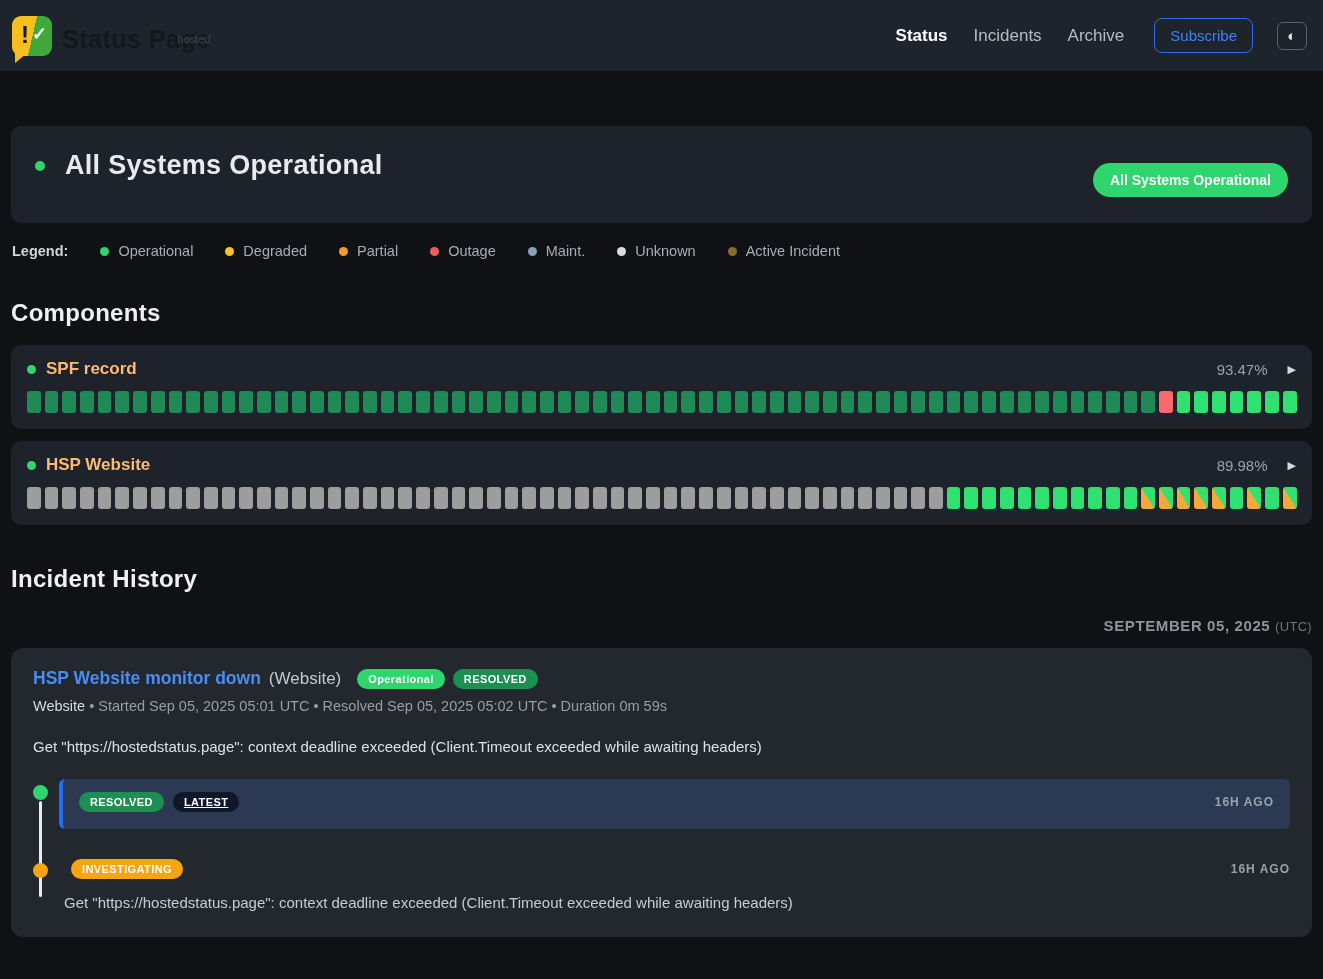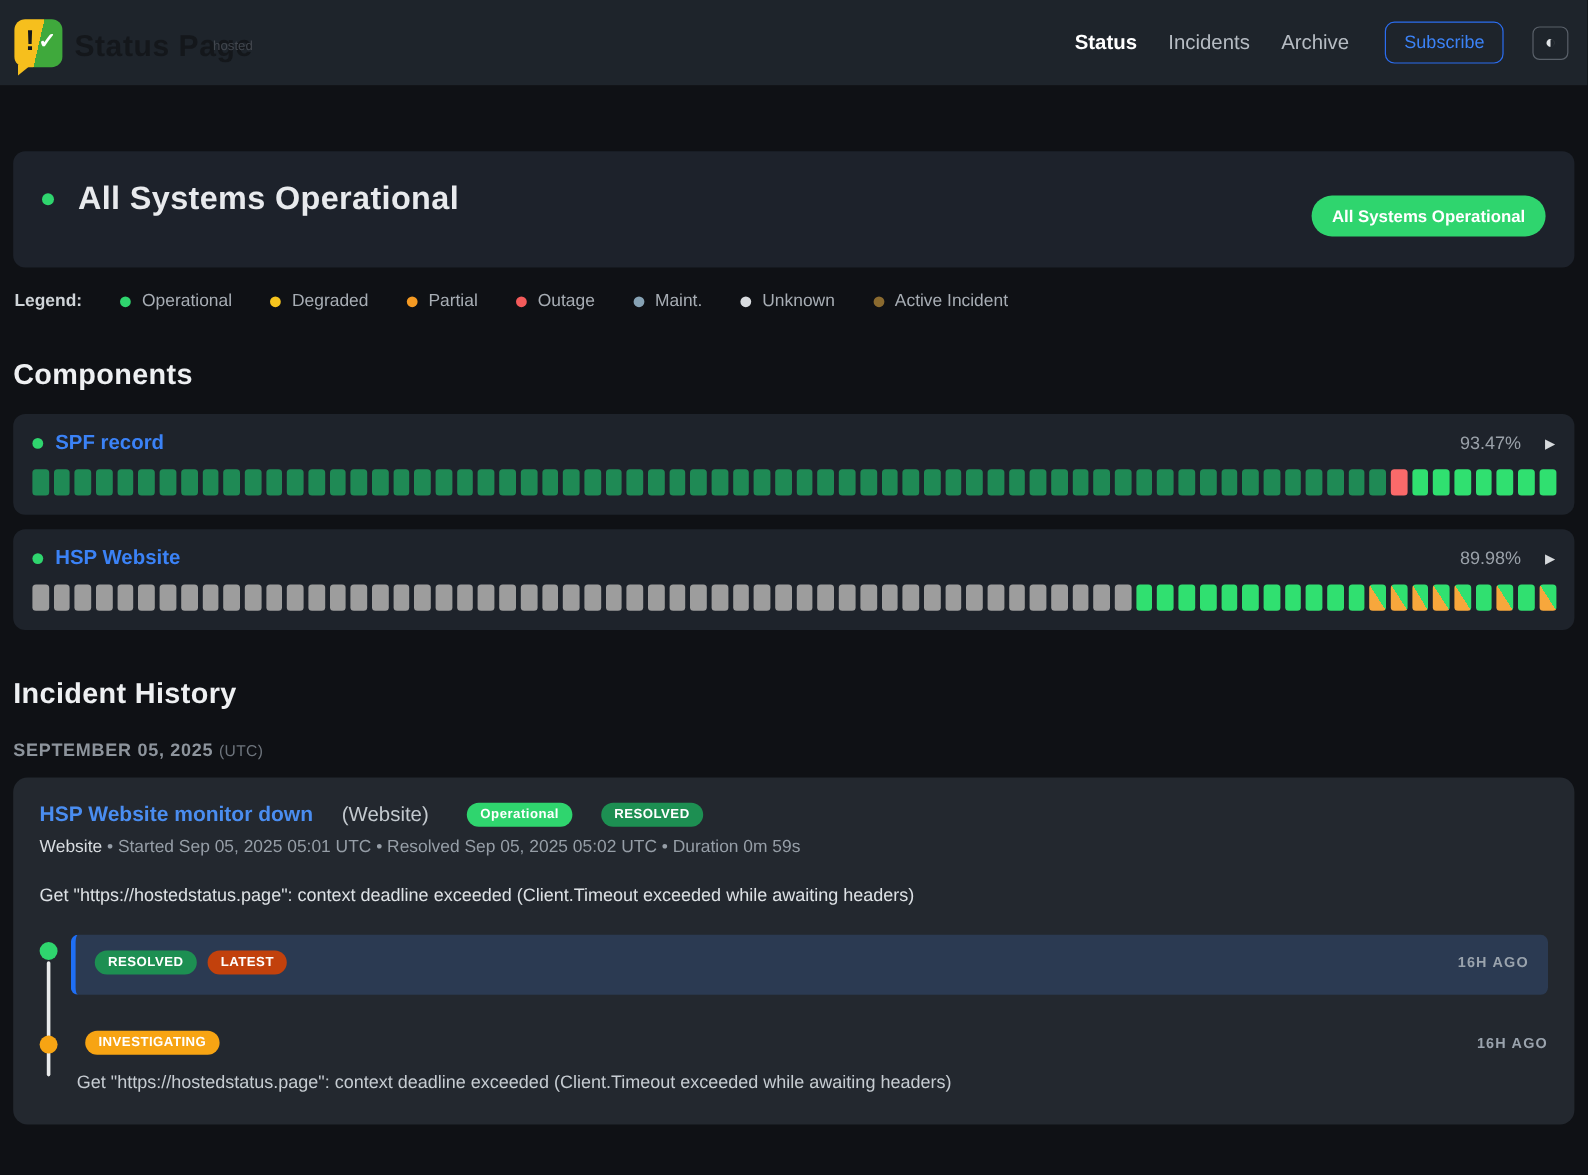--- a/index.html
+++ b/index.html
@@ -84,34 +84,34 @@
 
   
   .section-heading { margin-top:40px; font-size:24px; font-weight:700; color:#eef0f2; letter-spacing:0.3px; }
   .component-card {
     margin-top:18px; background:#1e232b; border-radius:10px;
     padding:14px 16px 16px 16px;
   }
   .component-card + .component-card { margin-top:12px; }
   .component-head { display:flex; align-items:center; }
   .component-name-wrap { display:flex; align-items:center; gap:10px; flex:1; }
-  .component-name { font-size:17px; font-weight:600; color:#3b82f6; }
+  .component-name { font-size:17px; font-weight:600; color:#fdba74; }
   .component-uptime { font-size:15px; color:#9aa1a9; }
   .component-arrow { margin-left:20px; font-size:11px; color:#d6d9dc; cursor:pointer; }
   .bars { display:flex; gap:4px; margin-top:12px; }
   .bar { flex:1; height:22px; border-radius:3px; cursor:pointer; }
 
   
-  .date-heading { margin-top:24px; font-size:15px; font-weight:700; color:#8d949c; letter-spacing:0.6px; }
+  .date-heading { margin-top:24px; font-size:15px; font-weight:700; color:#8d949c; letter-spacing:0.6px;text-align:right; }
   .date-suffix { font-size:13px; font-weight:400; color:#6e757d; letter-spacing:0.3px; }
   .incident-card {
     margin-top:14px; background:#23282f; border-radius:12px;
     padding:20px 22px 26px 22px;
   }
-  .incident-title-row { display:flex; align-items:center; gap:24px;text-align:center; }
+  .incident-title-row { display:flex; align-items:center; gap:8px;text-align:center; }
   .incident-title { font-size:17.5px; font-weight:700; color:#4a8df0; text-decoration:none; cursor:pointer; }
   .incident-component { font-size:17px; color:#c3c9ce; }
   .pill {
     color:#fff; font-size:11px; font-weight:700; letter-spacing:0.4px;
     padding:4px 11px; border-radius:999px; white-space:nowrap;
   }
   .pill.sm { margin-left:8px; }
   .incident-meta { margin-top:9px; font-size:14.5px; color:#969ea7; }
   .incident-meta b { color:#d9dde1; font-weight:400; }
   .incident-desc { margin-top:24px; font-size:15px; color:#dde1e5; }
@@ -401,21 +401,21 @@
     <div class="timeline">
       <div class="tl-line"></div>
 
       <div class="update">
         <span class="update-dot" style="background: rgb(47, 213, 110);"></span>
         <div class="update-body">
           <div class="update-box">
             <div class="update-head">
               <div class="update-badges">
                 <span class="pill" style="background: rgb(29, 143, 82);">RESOLVED</span>
-                <span class="pill" style="background: #c2410c;">LATEST</span>
+                <span class="pill" style="background: #0f172a; text-decoration: underline;">LATEST</span>
               </div>
               <span class="update-time">16H AGO</span>
             </div>
           </div>
         </div>
       </div>
 
       <div class="update">
         <span class="update-dot" style="background: rgb(247, 164, 19);"></span>
         <div class="update-body update-plain">

